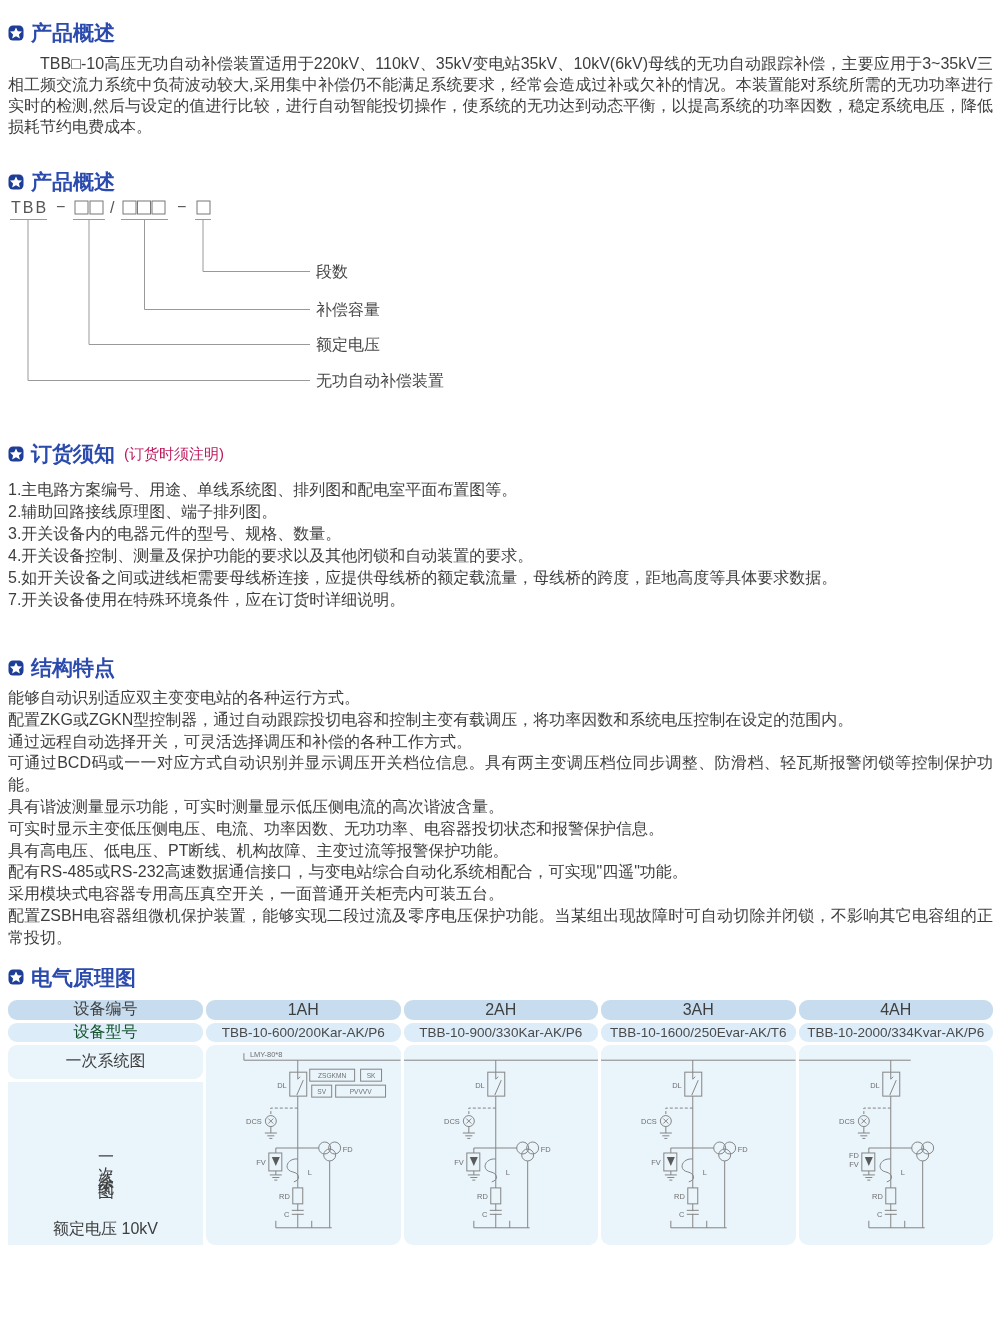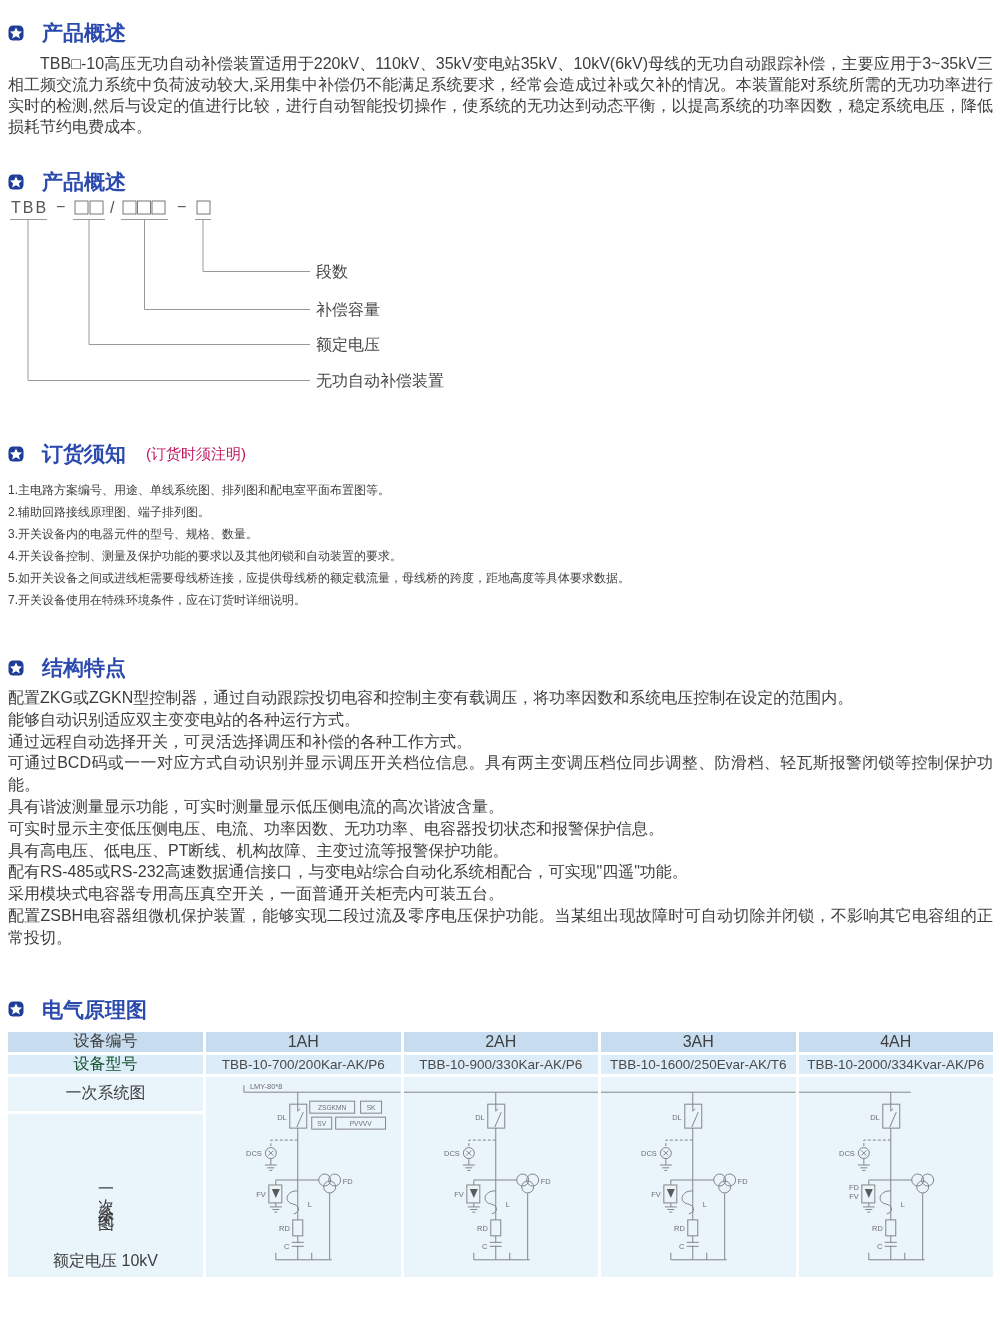--- a/index.html
+++ b/index.html
@@ -1,41 +1,41 @@
 <!DOCTYPE html>
 <html><head>
 <meta charset="utf-8">
 <style>
   html,body { margin:0; padding:0; background:#fff; }
   body { width:1000px; height:1331px; font-family:"Liberation Sans", sans-serif; color:#3e3e3e; overflow:hidden; }
   .content { padding:20px 7px 0 8px; }
 
-  .sec-title { display:flex; align-items:center; gap:18px; color:#2b4aad; font-size:21px; font-weight:600; line-height:25px; }
+  .sec-title { display:flex; align-items:center; gap:7px; color:#2b4aad; font-size:21px; font-weight:600; line-height:25px; }
   .sec-title .sub { font-size:15px; font-weight:500; color:#be185d; margin-left:2px; }
   .ticon { flex:0 0 auto; display:block; }
 
   .para { margin:8px 0 0; font-size:16px; line-height:21px; text-align:justify; text-indent:2em; }
 
   .mt-model { margin-top:32px; }
   .model-svg { display:block; margin-top:2px; }
   .code-txt { font-size:16px; fill:#555; letter-spacing:2px; }
   .callout-txt { font-size:16px; fill:#474747; }
 
   .mt-order { margin-top:47px; }
   .list { margin-top:13px; }
-  .list p { margin:0; font-size:12px; line-height:22px; }
+  .list p { margin:0; font-size:16px; line-height:22px; }
 
   .mt-feat { margin-top:44px; }
   .features { margin-top:7px; }
   .features p { margin:0; font-size:16px; line-height:21.8px; text-align:justify; }
 
-  .mt-diag { margin-top:48px; }
+  .mt-diag { margin-top:16px; }
 
   .etable { margin-top:10px; width:985px; display:grid; grid-template-columns:195px 1fr 1fr 1fr 1fr; gap:3px; font-size:16px; }
-  .cell { display:flex; align-items:center; justify-content:center; }
+  .cell { display:flex; align-items:center; justify-content:center;border-radius:9px; }
   .hdr { background:#c7dcee; height:20px; }
   .sub1 { background:#dcecf8; height:19px; font-size:13.5px; color:#4a4a4a; }
   .sub1.lab { font-size:16px; color:#14532d; }
   .schem-left { display:grid; grid-template-rows:34px 1fr; gap:3px; }
   .busrow { background:#e9f4fb; }
   .sysdiag { background:#e9f4fb; position:relative; display:flex; align-items:center; justify-content:center; }
   .vtext { writing-mode:vertical-lr; text-orientation:upright; letter-spacing:6px; font-size:16px; }
   .rated { position:absolute; bottom:5px; left:0; right:0; text-align:center; font-size:16px; }
   .diagcell { background:#e9f4fb; height:200px; align-items:flex-start; overflow:hidden; }
 </style>
@@ -108,22 +108,22 @@
   </div>
 
   <div class="sec-title mt-feat">
     <svg class="ticon" width="16" height="16" viewBox="0 0 16 16">
         <rect x="0.5" y="0.5" width="15" height="15" rx="4.5" fill="#1e3d96"></rect>
         <polygon points="8,2.4 9.8,6.2 14,6.6 10.9,9.4 11.9,13.5 8,11.2 4.1,13.5 5.1,9.4 2,6.6 6.2,6.2" fill="#fff"></polygon>
       </svg>
     <span>结构特点</span>
   </div>
   <div class="features">
+    <p>能够自动识别适应双主变变电站的各种运行方式。</p>
     <p>配置ZKG或ZGKN型控制器，通过自动跟踪投切电容和控制主变有载调压，将功率因数和系统电压控制在设定的范围内。</p>
-    <p>能够自动识别适应双主变变电站的各种运行方式。</p>
     <p>通过远程自动选择开关，可灵活选择调压和补偿的各种工作方式。</p>
     <p>可通过BCD码或一一对应方式自动识别并显示调压开关档位信息。具有两主变调压档位同步调整、防滑档、轻瓦斯报警闭锁等控制保护功能。</p>
     <p>具有谐波测量显示功能，可实时测量显示低压侧电流的高次谐波含量。</p>
     <p>可实时显示主变低压侧电压、电流、功率因数、无功功率、电容器投切状态和报警保护信息。</p>
     <p>具有高电压、低电压、PT断线、机构故障、主变过流等报警保护功能。</p>
     <p>配有RS-485或RS-232高速数据通信接口，与变电站综合自动化系统相配合，可实现"四遥"功能。</p>
     <p>采用模块式电容器专用高压真空开关，一面普通开关柜壳内可装五台。</p>
     <p>配置ZSBH电容器组微机保护装置，能够实现二段过流及零序电压保护功能。当某组出现故障时可自动切除并闭锁，不影响其它电容组的正常投切。</p>
   </div>
 
@@ -137,21 +137,21 @@
 
   <div class="etable">
 
     <div class="cell hdr">设备编号</div>
     <div class="cell hdr">1AH</div>
     <div class="cell hdr">2AH</div>
     <div class="cell hdr">3AH</div>
     <div class="cell hdr">4AH</div>
 
     <div class="cell sub1 lab">设备型号</div>
-    <div class="cell sub1">TBB-10-700/200Kar-AK/P6</div>
+    <div class="cell sub1">TBB-10-600/200Kar-AK/P6</div>
     <div class="cell sub1">TBB-10-900/330Kar-AK/P6</div>
     <div class="cell sub1">TBB-10-1600/250Evar-AK/T6</div>
     <div class="cell sub1">TBB-10-2000/334Kvar-AK/P6</div>
 
     <div class="schem-left">
       <div class="cell busrow">一次系统图</div>
       <div class="sysdiag">
         <span class="vtext">一次系统图</span>
         <div class="rated">额定电压 10kV</div>
       </div>

